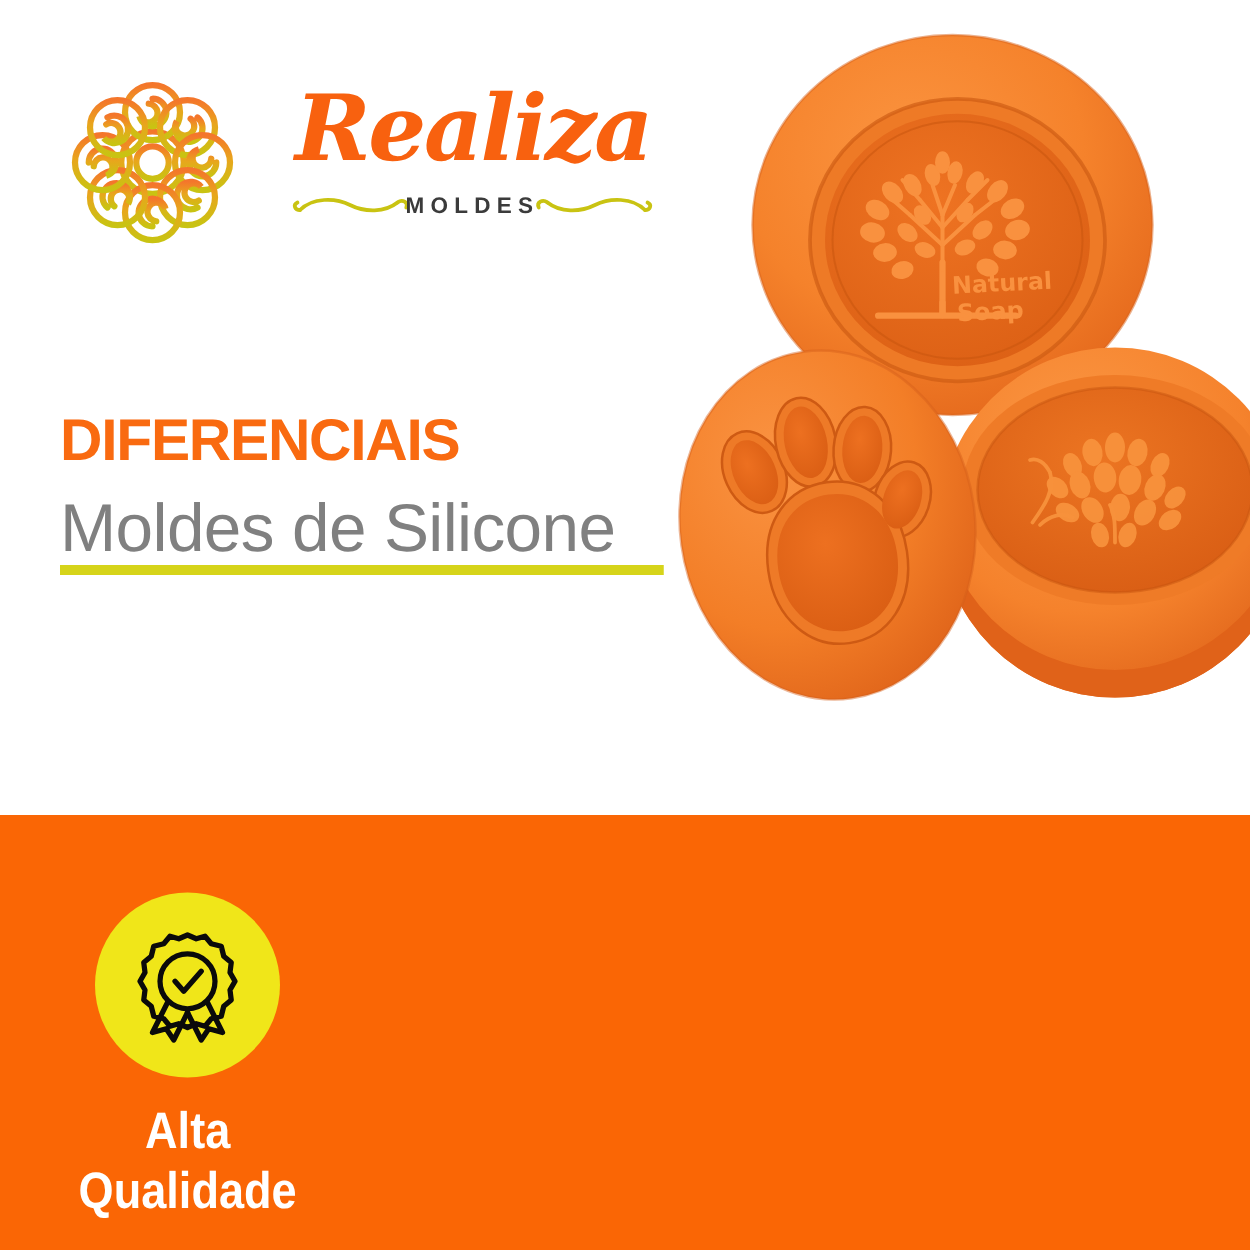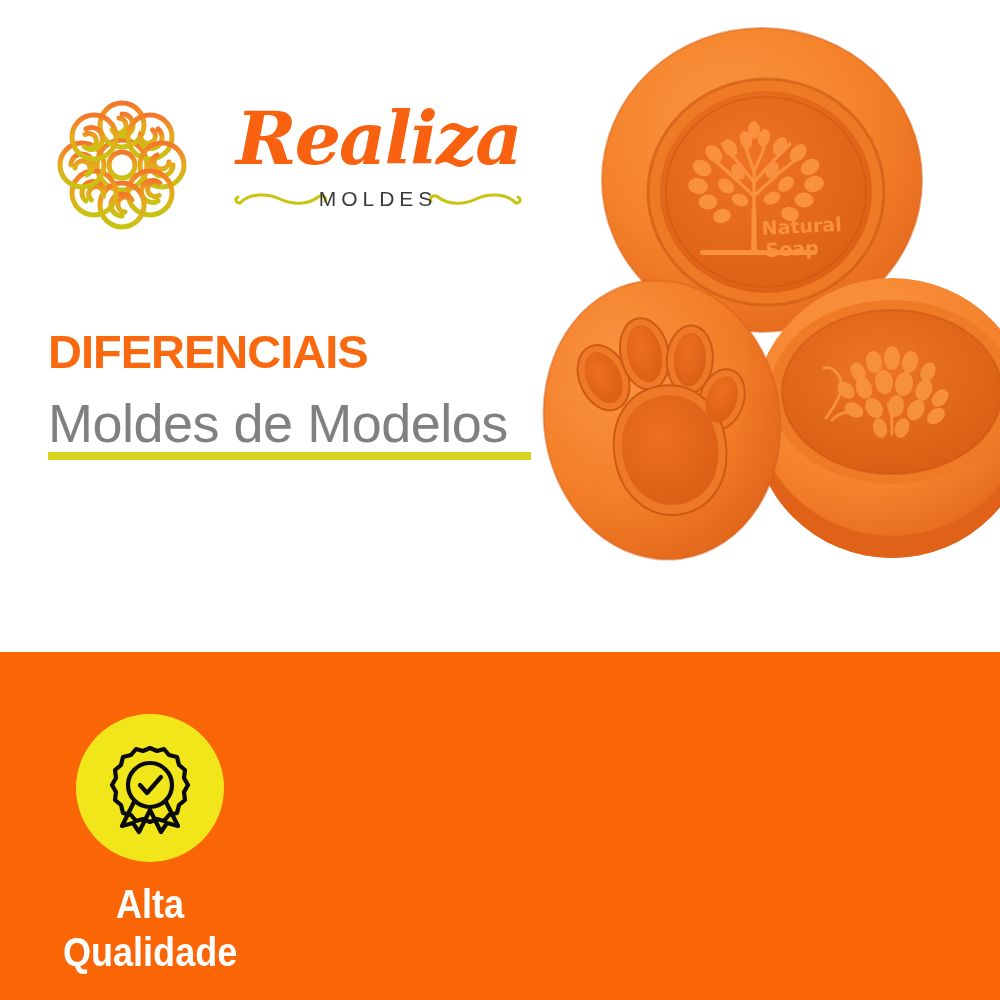--- a/index.html
+++ b/index.html
@@ -8,36 +8,36 @@
     background:#ffffff;
     font-family:"Liberation Sans",sans-serif;
     overflow:hidden;
     position:relative;
   }
   #page{position:relative;width:1000px;height:1000px;overflow:hidden;background:#fff;}
 
   
   .top-section{position:absolute;left:0;top:0;width:1000px;height:652px;background:#ffffff;overflow:hidden;}
 
-  .logo-block{position:absolute;left:48px;top:58px;width:470px;height:140px;margin-top:35px;}
+  .logo-block{position:absolute;left:48px;top:58px;width:470px;height:140px;}
   .logo-mark{position:absolute;left:0;top:2px;width:148px;height:140px;}
   .logo-word{position:absolute;left:180px;top:-4px;width:300px;height:110px;}
   .logo-sub{position:absolute;left:180px;top:86px;width:300px;height:52px;}
 
   .realiza-text{
     position:absolute;left:8px;top:6px;
     font-family:"DejaVu Serif",serif;
     font-style:italic;font-weight:bold;
     font-size:73px;letter-spacing:-2px;
     color:#F8610F;line-height:86px;white-space:nowrap;
   }
   .moldes-text{
     position:absolute;left:0;top:0;width:300px;text-align:center;
     font-family:"Liberation Sans",sans-serif;
-    font-weight:normal;font-size:21px;letter-spacing:5px;
+    font-weight:bold;font-size:18px;letter-spacing:5px;
     color:#3b3b3b;line-height:40px;white-space:nowrap;
   }
 
   
   .headline{position:absolute;left:48px;top:316px;width:620px;}
   .headline-main{
     font-family:"Liberation Sans",sans-serif;
     font-weight:bold;font-size:47px;letter-spacing:-1px;
     color:#F96A10;line-height:72px;white-space:nowrap;margin:0;
   }
@@ -142,21 +142,21 @@
             <path d="M288 24 c4 0 6 -4 2 -6"></path>
             <path d="M210 18 c-4 -3 -9 0 -7 4"></path>
           </g>
         </svg>
         <div class="moldes-text">MOLDES</div>
       </div>
     </div>
 
     <div class="headline">
       <div class="headline-main">DIFERENCIAIS</div>
-      <div class="headline-sub">Moldes de Modelos</div>
+      <div class="headline-sub">Moldes de Silicone</div>
     </div>
     <div class="headline-rule"></div>
 
     <div class="product-photo">
       <svg viewBox="0 0 470 580" width="470" height="580">
         <defs>
           <radialGradient id="moldA" cx="0.4" cy="0.32" r="0.78">
             <stop offset="0%" stop-color="#FB9440"></stop>
             <stop offset="55%" stop-color="#F5822B"></stop>
             <stop offset="100%" stop-color="#E2651A"></stop>

